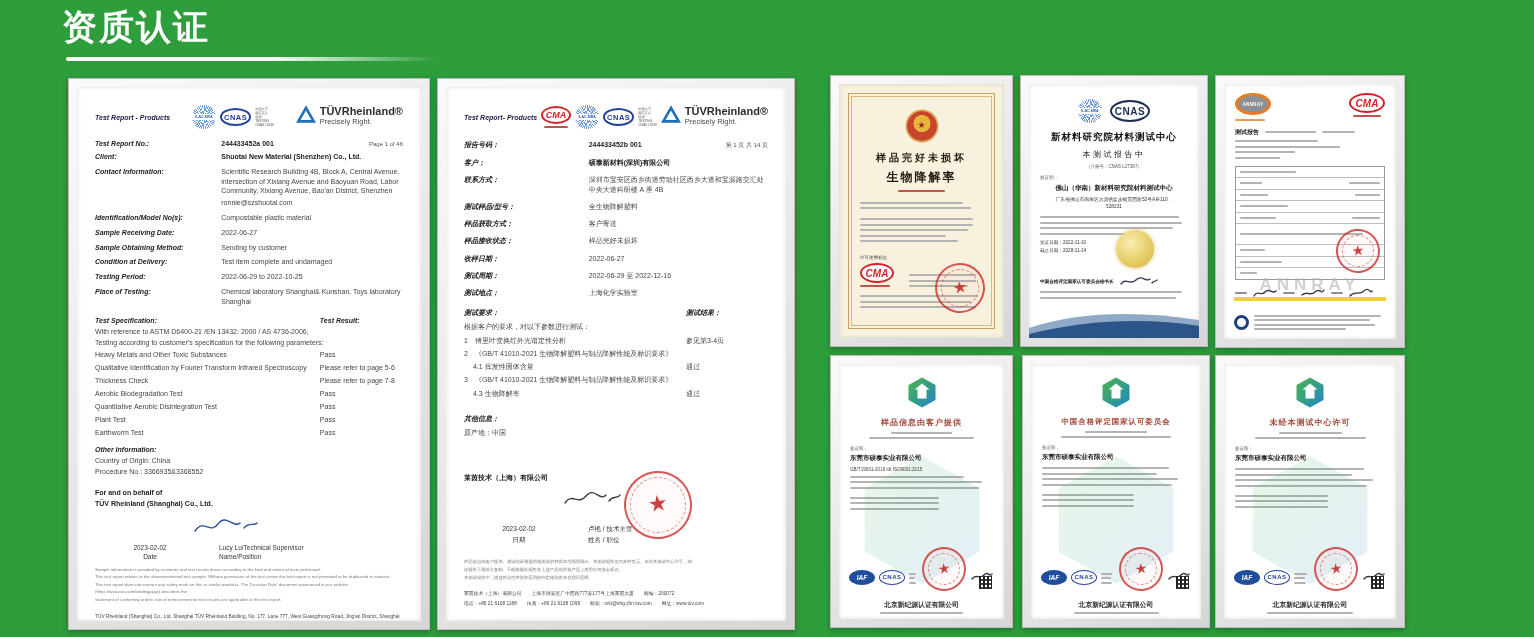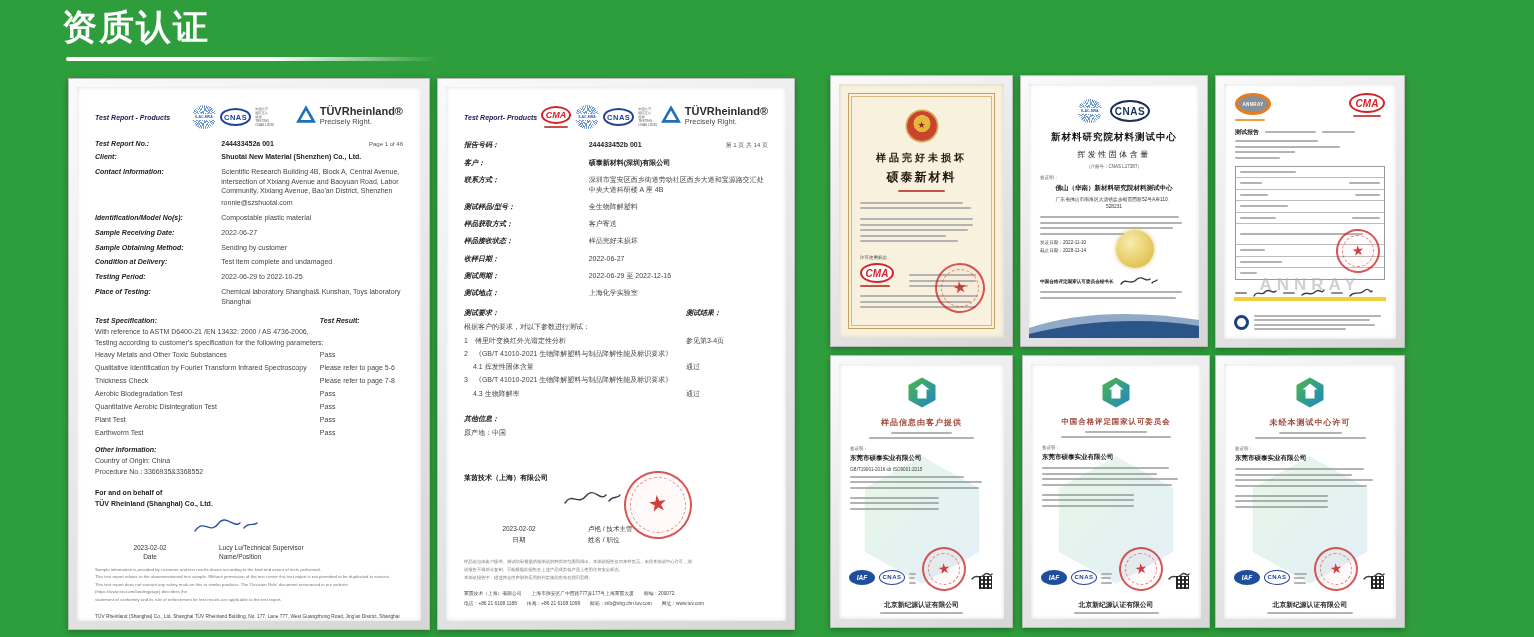--- a/index.html
+++ b/index.html
@@ -449,21 +449,21 @@
     </div>
   </div>
 </section>
 
 
 <section class="frame fa">
   <div class="paper paper-gold">
     <div class="gborder">
       <div class="emblem"></div>
       <div class="g-title1">样品完好未损坏</div>
-      <div class="g-title2">硕泰新材料</div>
+      <div class="g-title2">生物降解率</div>
       <i class="ln red c" style="width:38%;"></i>
       <i class="ln" style="width:84%;margin-top:10px;"></i>
       <i class="ln" style="width:90%;"></i>
       <i class="ln" style="width:92%;margin-top:9px;"></i>
       <i class="ln" style="width:92%;"></i>
       <i class="ln" style="width:88%;"></i>
       <i class="ln" style="width:70%;"></i>
       <i class="ln" style="width:80%;"></i>
       <div class="g-bottom">
         <div>
@@ -488,21 +488,21 @@
 
 <section class="frame fb">
   <div class="paper paper-b">
     <div class="b-logos">
       <span class="ilac">
           <b>ILAC-MRA</b>
         </span>
       <span class="cnas-oval b-cnas">CNAS</span>
     </div>
     <div class="b-org">新材料研究院材料测试中心</div>
-    <div class="b-title">挥发性固体含量</div>
+    <div class="b-title">本测试报告中</div>
     <div class="b-reg">（注册号：CNAS L17387）</div>
     <div class="b-prove">兹证明：</div>
     <div class="b-holder">佛山（华南）新材料研究院材料测试中心</div>
     <div class="b-addr">广东省佛山市南海区大沥镇盐步银百西路52号A座110、</div>
     <div class="b-post">528231</div>
     <i class="ln" style="width:94%;margin-top:7px;"></i>
     <i class="ln" style="width:96%;"></i>
     <i class="ln" style="width:90%;"></i>
     <i class="ln" style="width:60%;margin-right:auto;"></i>
     <div class="b-datewrap">

